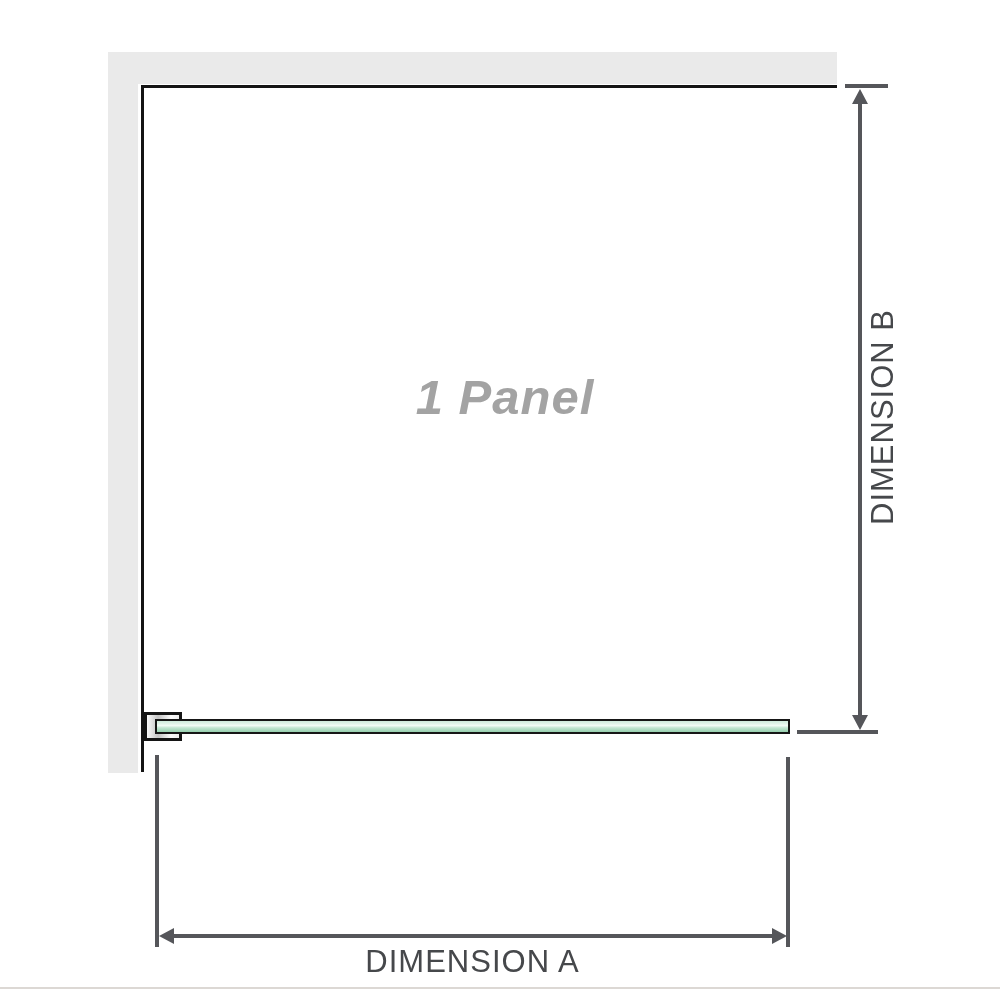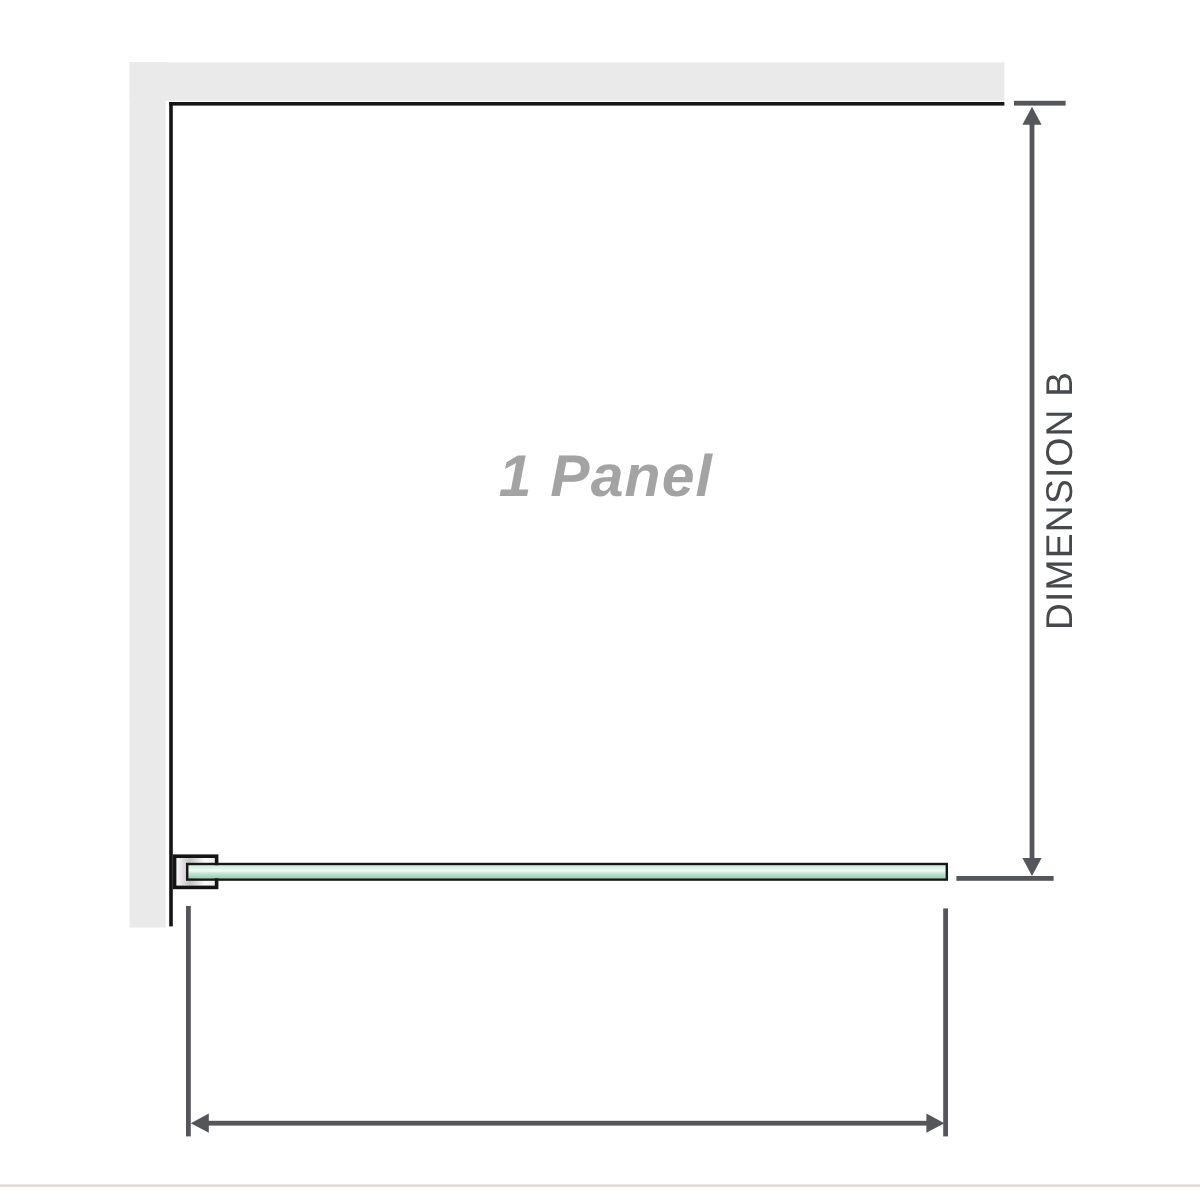--- a/index.html
+++ b/index.html
@@ -123,16 +123,17 @@
   <div class="abs dim dimb-line"></div>
   <div class="abs tri tri-up"></div>
   <div class="abs tri tri-down"></div>
   <div class="abs dim-label dimb-label">DIMENSION B</div>
 
   <div class="abs dim dima-ext-left"></div>
   <div class="abs dim dima-ext-right"></div>
   <div class="abs dim dima-line"></div>
   <div class="abs tri tri-left"></div>
   <div class="abs tri tri-right"></div>
+  <div class="abs dim-label dima-label">DIMENSION A</div>
 
   <div class="abs page-divider"></div>
 
 </div>
 
 </body></html>

